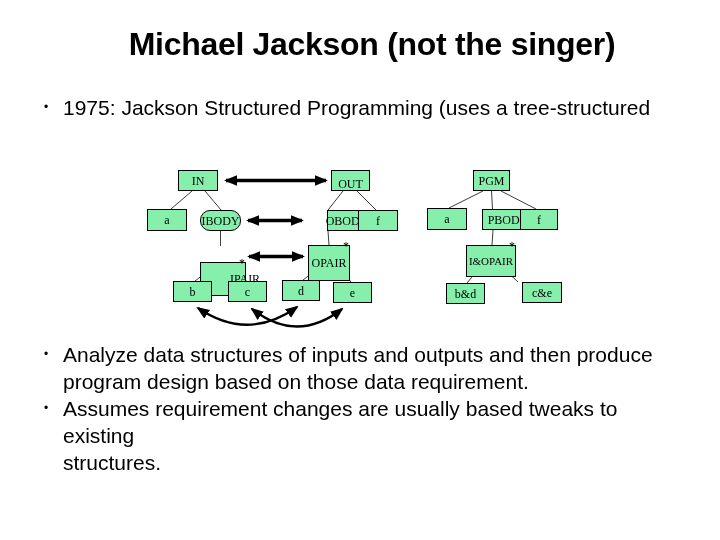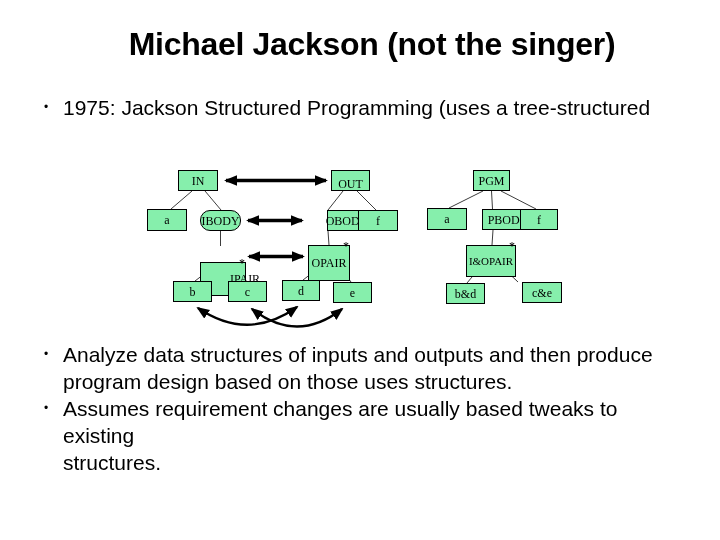--- a/index.html
+++ b/index.html
@@ -144,21 +144,21 @@
 </div>
 <div class="node" style="left:522px;top:282px;width:40px;height:21px;">
   <span>c&amp;e</span>
 </div>
 
 <div class="bullets bullets-bottom">
   <div class="bullet-row">
     <span class="bullet-glyph">•</span>
     <div class="bullet-text">
       <div>Analyze data structures of inputs and outputs and then produce</div>
-      <div>program design based on those uses structures.</div>
+      <div>program design based on those data requirement.</div>
     </div>
   </div>
   <div class="bullet-row">
     <span class="bullet-glyph">•</span>
     <div class="bullet-text">
       <div>Assumes requirement changes are usually based tweaks to existing</div>
       <div>structures.</div>
     </div>
   </div>
 </div>

